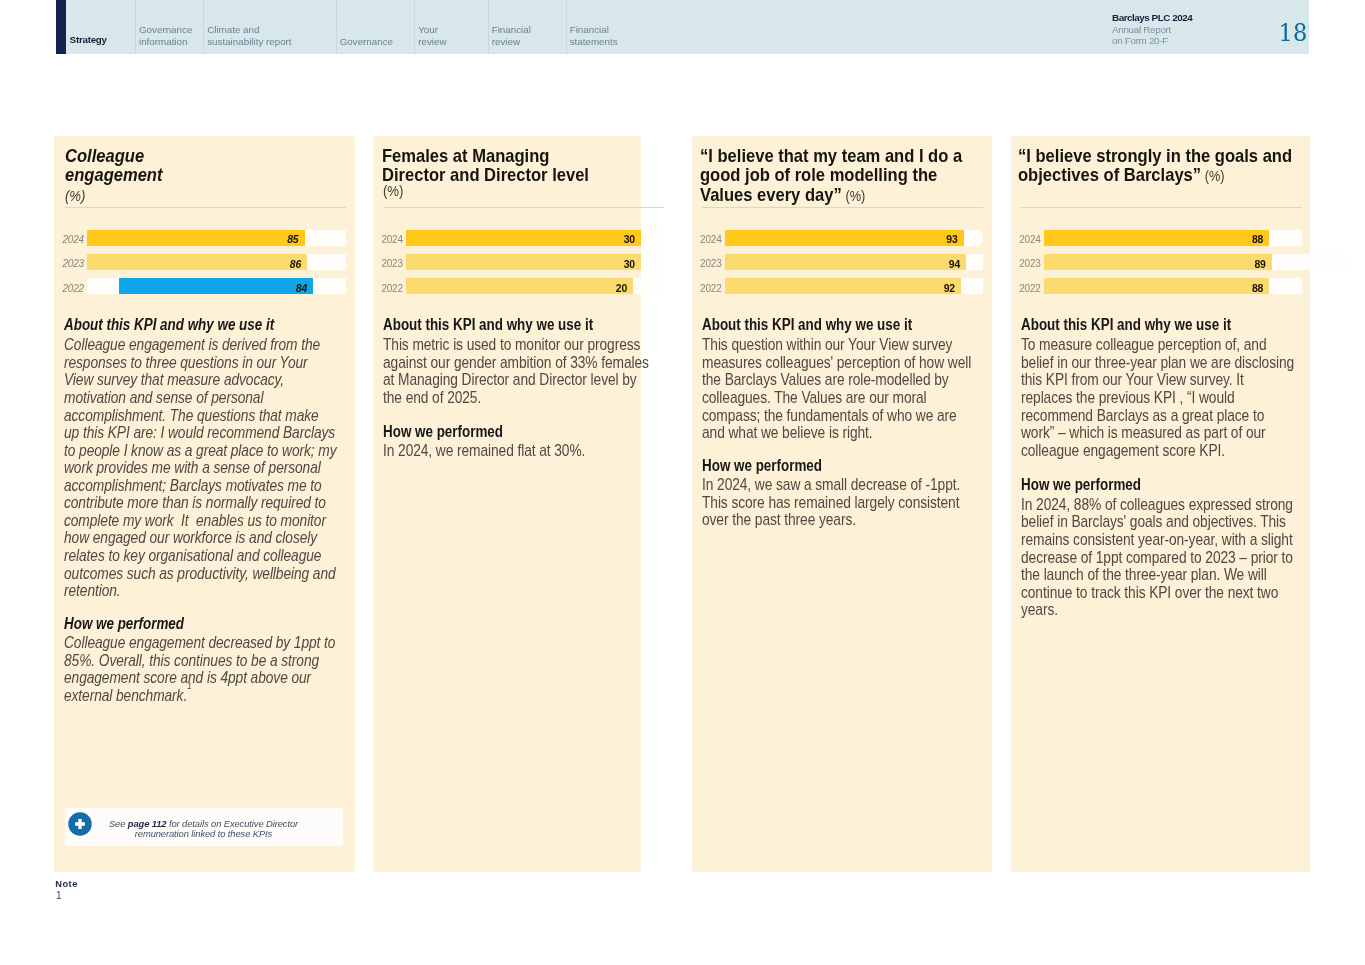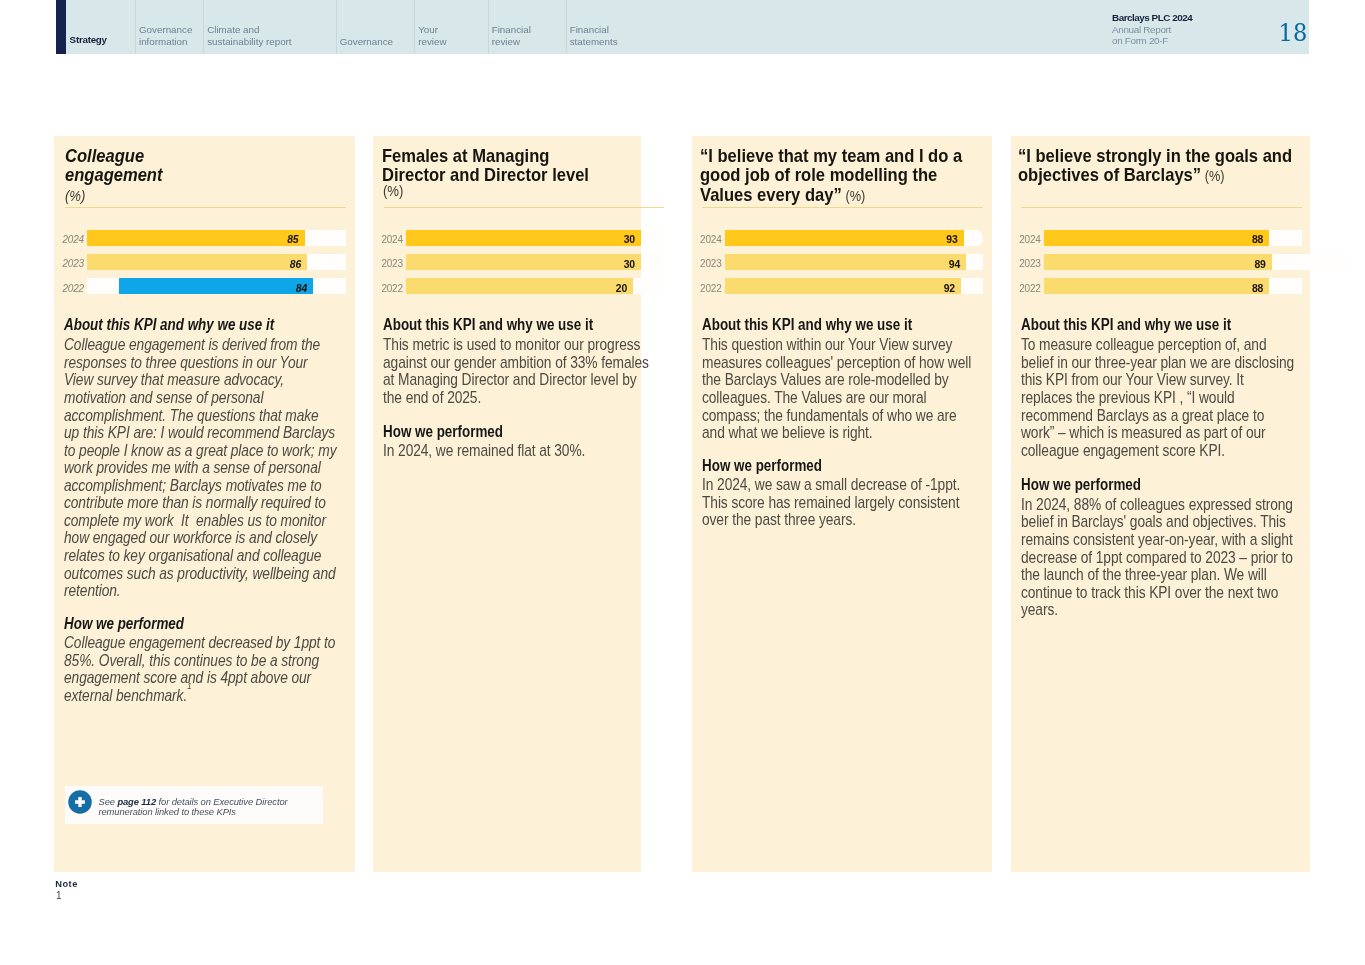--- a/index.html
+++ b/index.html
@@ -153,21 +153,21 @@
               <div class="bar-fill" style="left: 0px; width: 194px; background: #0ea5e9; margin-left: 32px;">
                 <span class="bar-value">84</span>
               </div>
             </div>
           </div>
         </div>
     <div class="kpi-head" style="top:182.3px;">About this KPI and why we use it</div>
     <div class="kpi-body" style="top:200.4px;">Colleague engagement is derived from the responses to three questions in our Your View survey that measure advocacy, motivation and sense of personal accomplishment. The questions that make up this KPI are: I would recommend Barclays to people I know as a great place to work; my work provides me with a sense of personal accomplishment; Barclays motivates me to contribute more than is normally required to complete my work  It  enables us to monitor how engaged our workforce is and closely relates to key organisational and colleague outcomes such as productivity, wellbeing and retention.</div>
     <div class="kpi-head" style="top:480.6px;">How we performed</div>
     <div class="kpi-body" style="top:498.2px;"><span>Colleague engagement decreased by 1ppt to 85%. Overall, this continues to be a strong engagement score and is 4ppt above our external benchmark.</span><sup>1</sup></div>
-    <div class="xref" style="top:650px;width:258px;height:37.9px;">
+    <div class="xref" style="top:672px;width:278px;height:37.9px;text-align:center;">
       <span class="xref-icon">
         <svg width="24" height="24" viewBox="0 0 24 24">
               <circle cx="12" cy="12" r="11.75" fill="#156da5"></circle>
               <path d="M10.3 7.1h3.4v3.2h3.2v3.4h-3.2v3.2h-3.4v-3.2H7.1v-3.4h3.2z" fill="#fff"></path>
             </svg>
       </span>
       <div class="xref-text"><span>See </span><b>page 112</b><span> for details on Executive Director remuneration linked to these KPIs</span></div>
     </div>
   </div>
 

